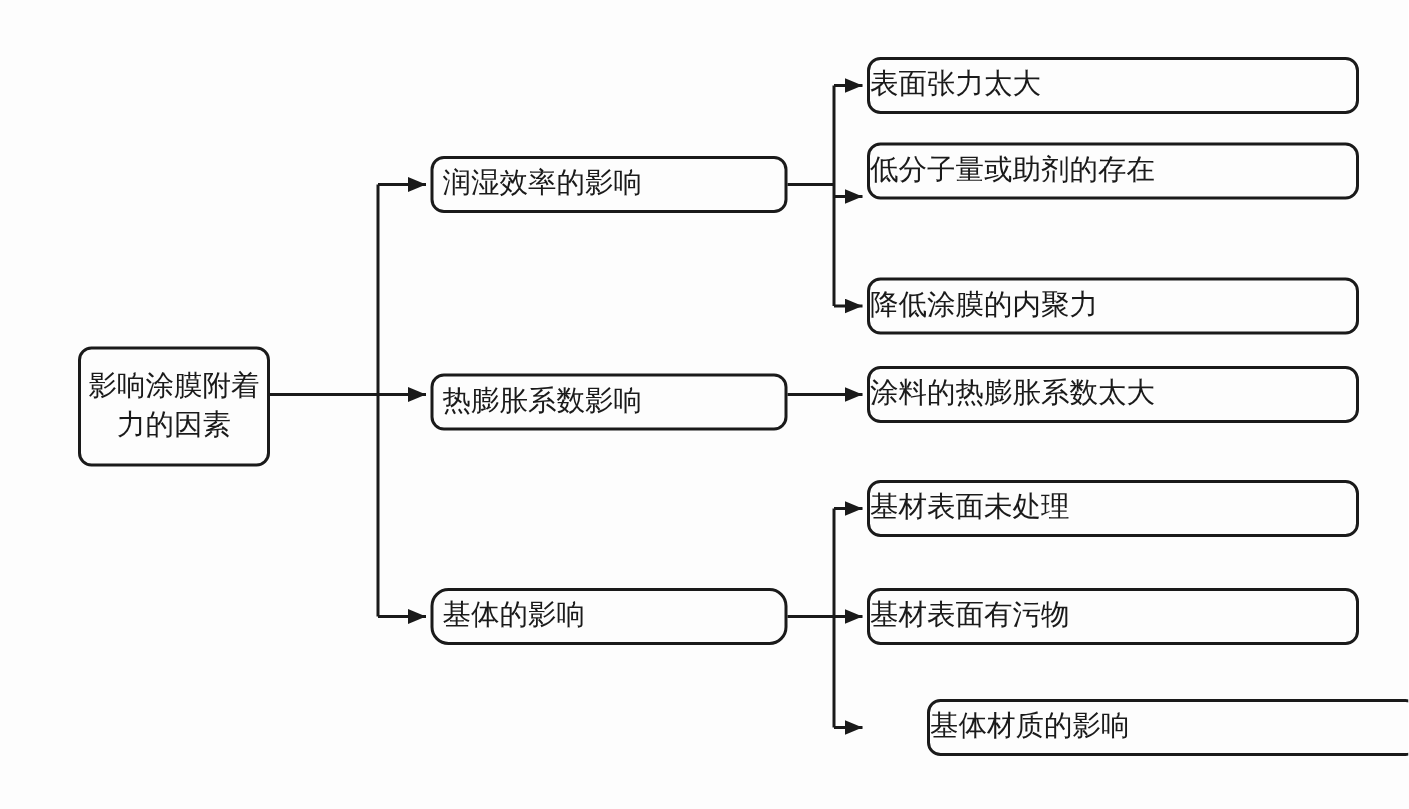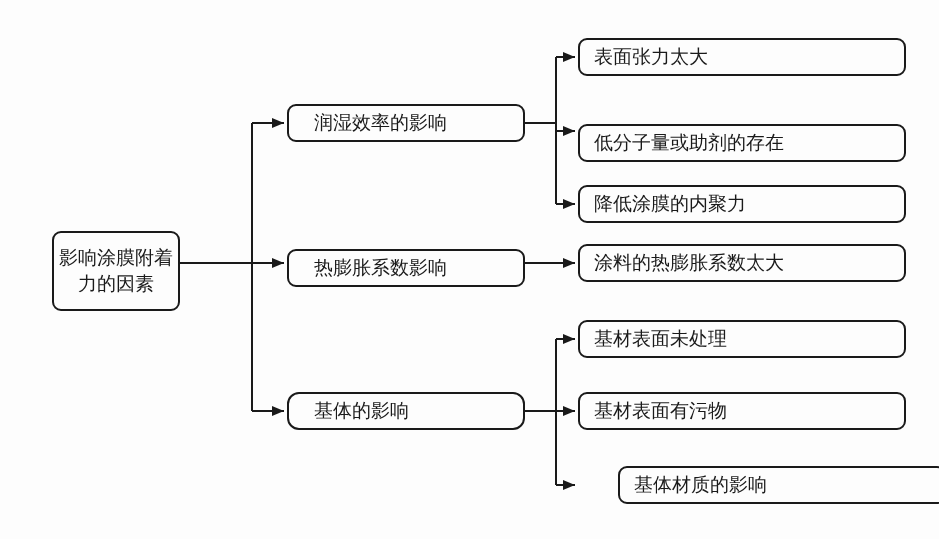--- a/index.html
+++ b/index.html
@@ -38,32 +38,32 @@
   .node.root {
     left: 52px; top: 231px;
     width: 128px; height: 80px;
     justify-content: center;
     text-align: center;
     padding: 0 2px;
   }
   .node.branch {
     left: 287px;
     width: 238px; height: 38px;
-    padding-left: 25px;
+    padding-left: 6px;
   }
   .node.leaf {
     left: 578px;
     width: 328px; height: 38px;
-    padding-left: 14px;
+    padding-left: 0;
   }
   .b1 { top: 104px; }
   .b2 { top: 249px; }
   .b3 { top: 392px; border-radius: 12px; }
   .c1 { top: 38px; }
-  .c2 { top: 124px; }
+  .c2 { top: 95px; }
   .c3 { top: 185px; }
   .c4 { top: 244px; }
   .c5 { top: 320px; }
   .c6 { top: 392px; }
   .c7 { top: 466px; margin-left: 40px; }
 </style>
 </head>
 <body>
 
 <div class="canvas">

